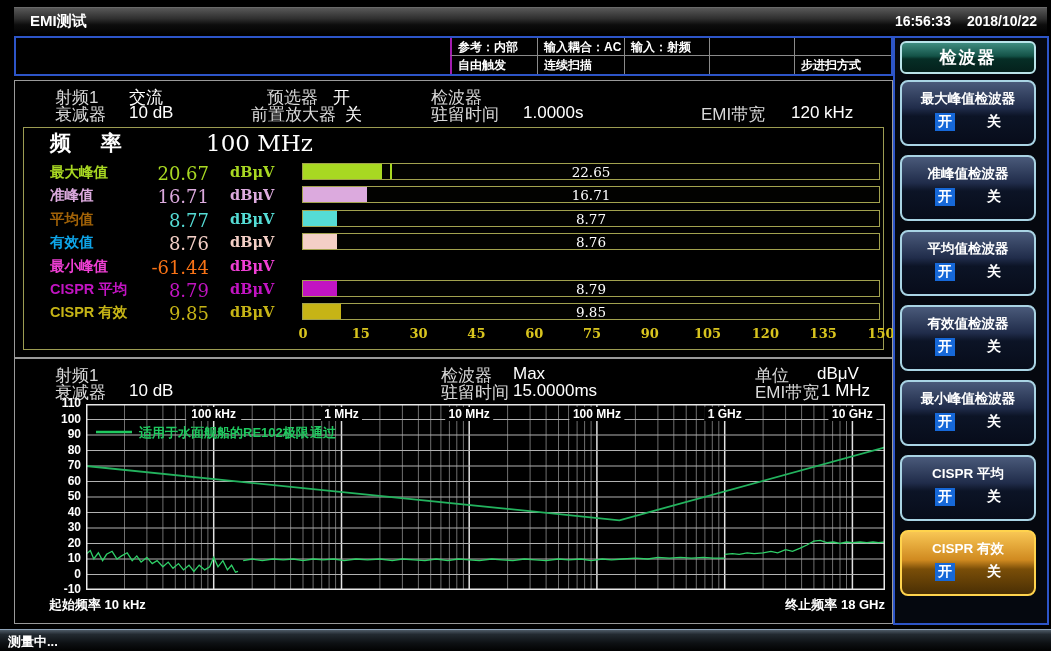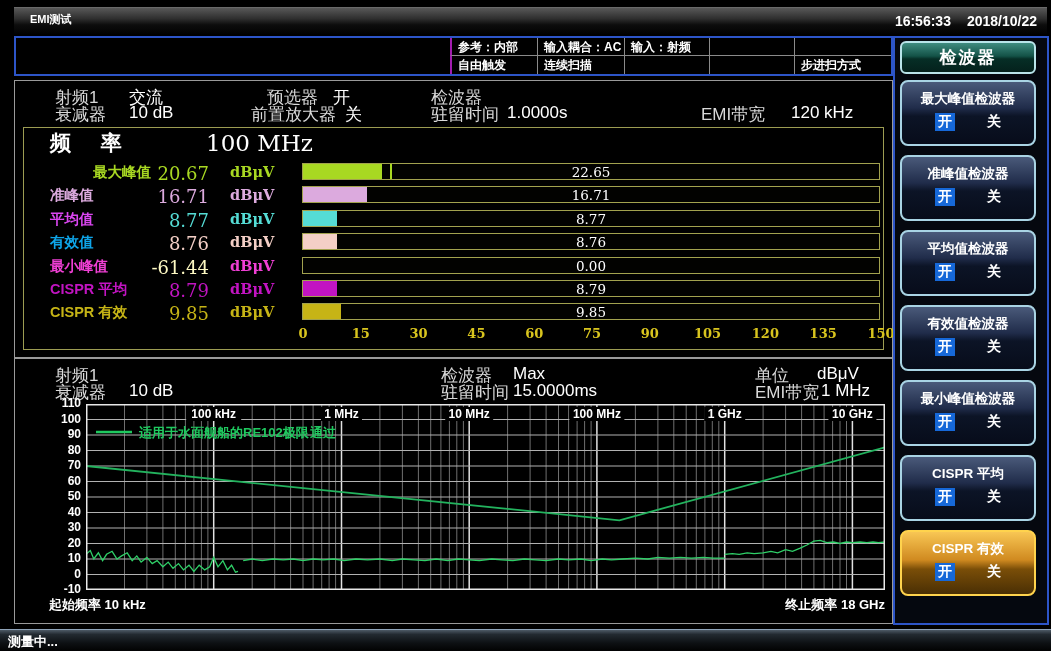--- a/index.html
+++ b/index.html
@@ -4,21 +4,21 @@
 <style>
   html,body{margin:0;padding:0;background:#000;}
   body{width:1051px;height:651px;position:relative;overflow:hidden;
        font-family:"Liberation Sans","DejaVu Sans",sans-serif;}
   .screen{position:absolute;inset:0;background:#000;}
 
   
   .title-bar{position:absolute;left:14px;top:7px;width:1033px;height:27px;
     background:linear-gradient(180deg,#585858 0%,#2e2e2e 40%,#0d0d0d 62%,#000 100%);
     border-top:1px solid #6a6a6a;}
-  .app-title{position:absolute;left:16px;top:4px;font-size:11px;font-weight:bold;color:#fff;}
+  .app-title{position:absolute;left:16px;top:4px;font-size:15px;font-weight:bold;color:#fff;}
   .clock{position:absolute;right:10px;top:5px;display:flex;gap:16px;
     font-size:14px;font-weight:bold;color:#fff;}
 
   
   .header-strip{position:absolute;left:14px;top:36px;width:879px;height:40px;
     background:#000;border:2px solid #2d55c8;box-sizing:border-box;}
   .status-table{position:absolute;right:0;top:0;bottom:0;display:grid;
     grid-template-columns:88px 87px 85px 85px 96px;grid-template-rows:1fr 1fr;}
   .st-cell{color:#fff;font-size:12px;font-weight:bold;padding:1px 0 0 6px;
     border-right:1px solid #8a8a8a;box-sizing:border-box;white-space:nowrap;overflow:hidden;}
@@ -121,73 +121,69 @@
     <span class="ms" style="left:40px;top:5px">射频1</span>
     <span class="ms msv" style="left:114px;top:5px">交流</span>
     <span class="ms" style="left:252px;top:5px">预选器</span>
     <span class="ms msv" style="left:318px;top:5px">开</span>
     <span class="ms" style="left:416px;top:5px">检波器</span>
     <span class="ms" style="left:40px;top:22px">衰减器</span>
     <span class="ms msv" style="left:114px;top:22px">10 dB</span>
     <span class="ms" style="left:236px;top:22px">前置放大器</span>
     <span class="ms msv" style="left:330px;top:22px">关</span>
     <span class="ms" style="left:416px;top:22px">驻留时间</span>
-    <span class="ms msv" style="left:492px;top:22px">1.0000s</span>
+    <span class="ms msv" style="left:508px;top:22px">1.0000s</span>
     <span class="ms" style="left:686px;top:22px">EMI带宽</span>
     <span class="ms msv" style="left:776px;top:22px">120 kHz</span>
 
     <div class="meas-box">
       <span class="freq-label">频  率</span>
       <span class="freq-value">100 MHz</span>
       <div class="m-rows" id="measRows">
           <div class="m-row" style="top: 0px;">
-            <span class="m-label" style="color: rgb(168, 216, 34); margin-left: 43px;">最大峰值</span>
+            <span class="m-label" style="color: rgb(168, 216, 34);">最大峰值</span>
             <span class="m-value" style="color: rgb(168, 216, 34);">20.67</span>
             <span class="m-unit" style="color: rgb(168, 216, 34);">dBμV</span>
             <div class="m-bar" style="border-color: rgb(162, 162, 78);">
               <div class="m-fill" style="width: 13.78%; background: rgb(168, 216, 34);"></div>
               <div class="m-marker" style="left: 15.1%; background: rgb(168, 216, 34);"></div>
               <span class="m-bartext">22.65</span>
             </div>
           </div>
           <div class="m-row" style="top: 23.4px;">
             <span class="m-label" style="color: rgb(220, 170, 222);">准峰值</span>
             <span class="m-value" style="color: rgb(220, 170, 222);">16.71</span>
             <span class="m-unit" style="color: rgb(220, 170, 222);">dBμV</span>
             <div class="m-bar" style="border-color: rgb(162, 162, 78);">
               <div class="m-fill" style="width: 11.14%; background: rgb(220, 170, 222);"></div>
               <span class="m-bartext">16.71</span>
             </div>
           </div>
           <div class="m-row" style="top: 46.8px;">
-            <span class="m-label" style="color: #d946ef;">平均值</span>
+            <span class="m-label" style="color: #a16207;">平均值</span>
             <span class="m-value" style="color: rgb(85, 220, 213);">8.77</span>
             <span class="m-unit" style="color: rgb(85, 220, 213);">dBμV</span>
             <div class="m-bar" style="border-color: rgb(162, 162, 78);">
               <div class="m-fill" style="width: 5.84667%; background: rgb(85, 220, 213);"></div>
               <span class="m-bartext">8.77</span>
             </div>
           </div>
           <div class="m-row" style="top: 70.2px;">
             <span class="m-label" style="color: #0ea5e9;">有效值</span>
             <span class="m-value" style="color: rgb(244, 207, 198);">8.76</span>
             <span class="m-unit" style="color: rgb(244, 207, 198);">dBμV</span>
             <div class="m-bar" style="border-color: rgb(162, 162, 78);">
               <div class="m-fill" style="width: 5.84%; background: rgb(244, 207, 198);"></div>
               <span class="m-bartext">8.76</span>
             </div>
           </div>
           <div class="m-row" style="top: 93.6px;">
             <span class="m-label" style="color: rgb(239, 63, 212);">最小峰值</span>
-            <span class="m-value" style="color: #fef9c3;">-61.44</span>
+            <span class="m-value" style="color: #f97316;">-61.44</span>
             <span class="m-unit" style="color: rgb(239, 63, 212);">dBμV</span>
-            <div class="m-bar" style="border-color: rgb(162, 162, 78);">
-              <div class="m-fill" style="width: 0%; background: rgb(239, 63, 212);"></div>
-              <span class="m-bartext">0.00</span>
-            </div>
           </div>
           <div class="m-row" style="top: 117px;">
             <span class="m-label" style="color: rgb(194, 20, 194);">CISPR 平均</span>
             <span class="m-value" style="color: rgb(194, 20, 194);">8.79</span>
             <span class="m-unit" style="color: rgb(194, 20, 194);">dBμV</span>
             <div class="m-bar" style="border-color: rgb(162, 162, 78);">
               <div class="m-fill" style="width: 5.86%; background: rgb(194, 20, 194);"></div>
               <span class="m-bartext">8.79</span>
             </div>
           </div>

